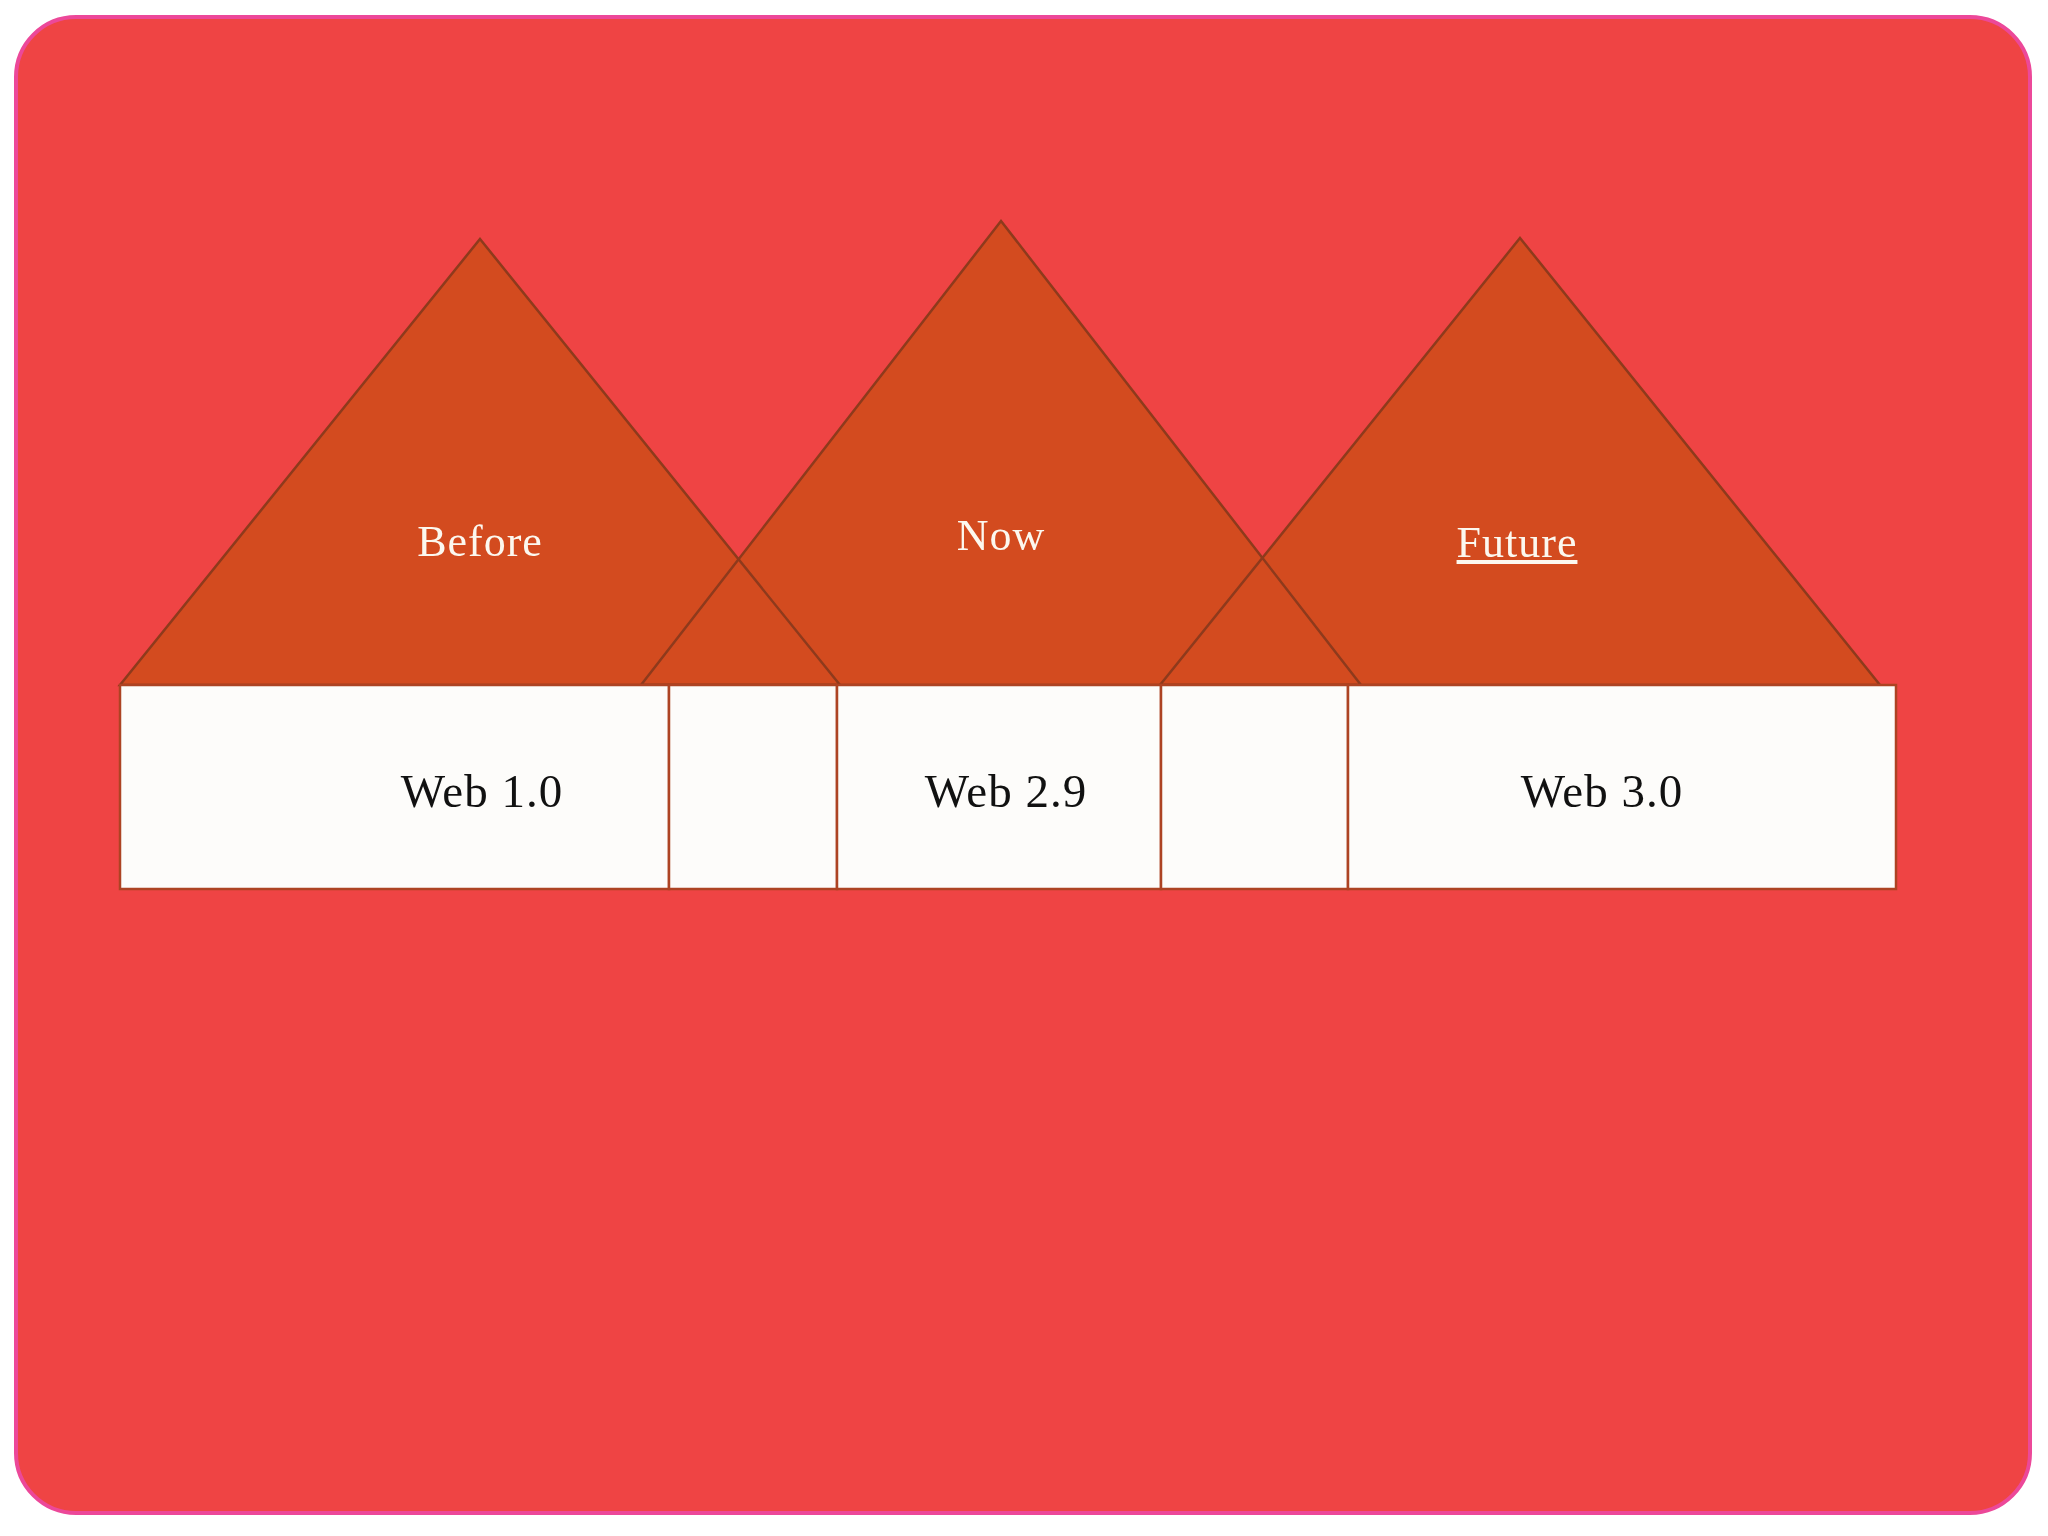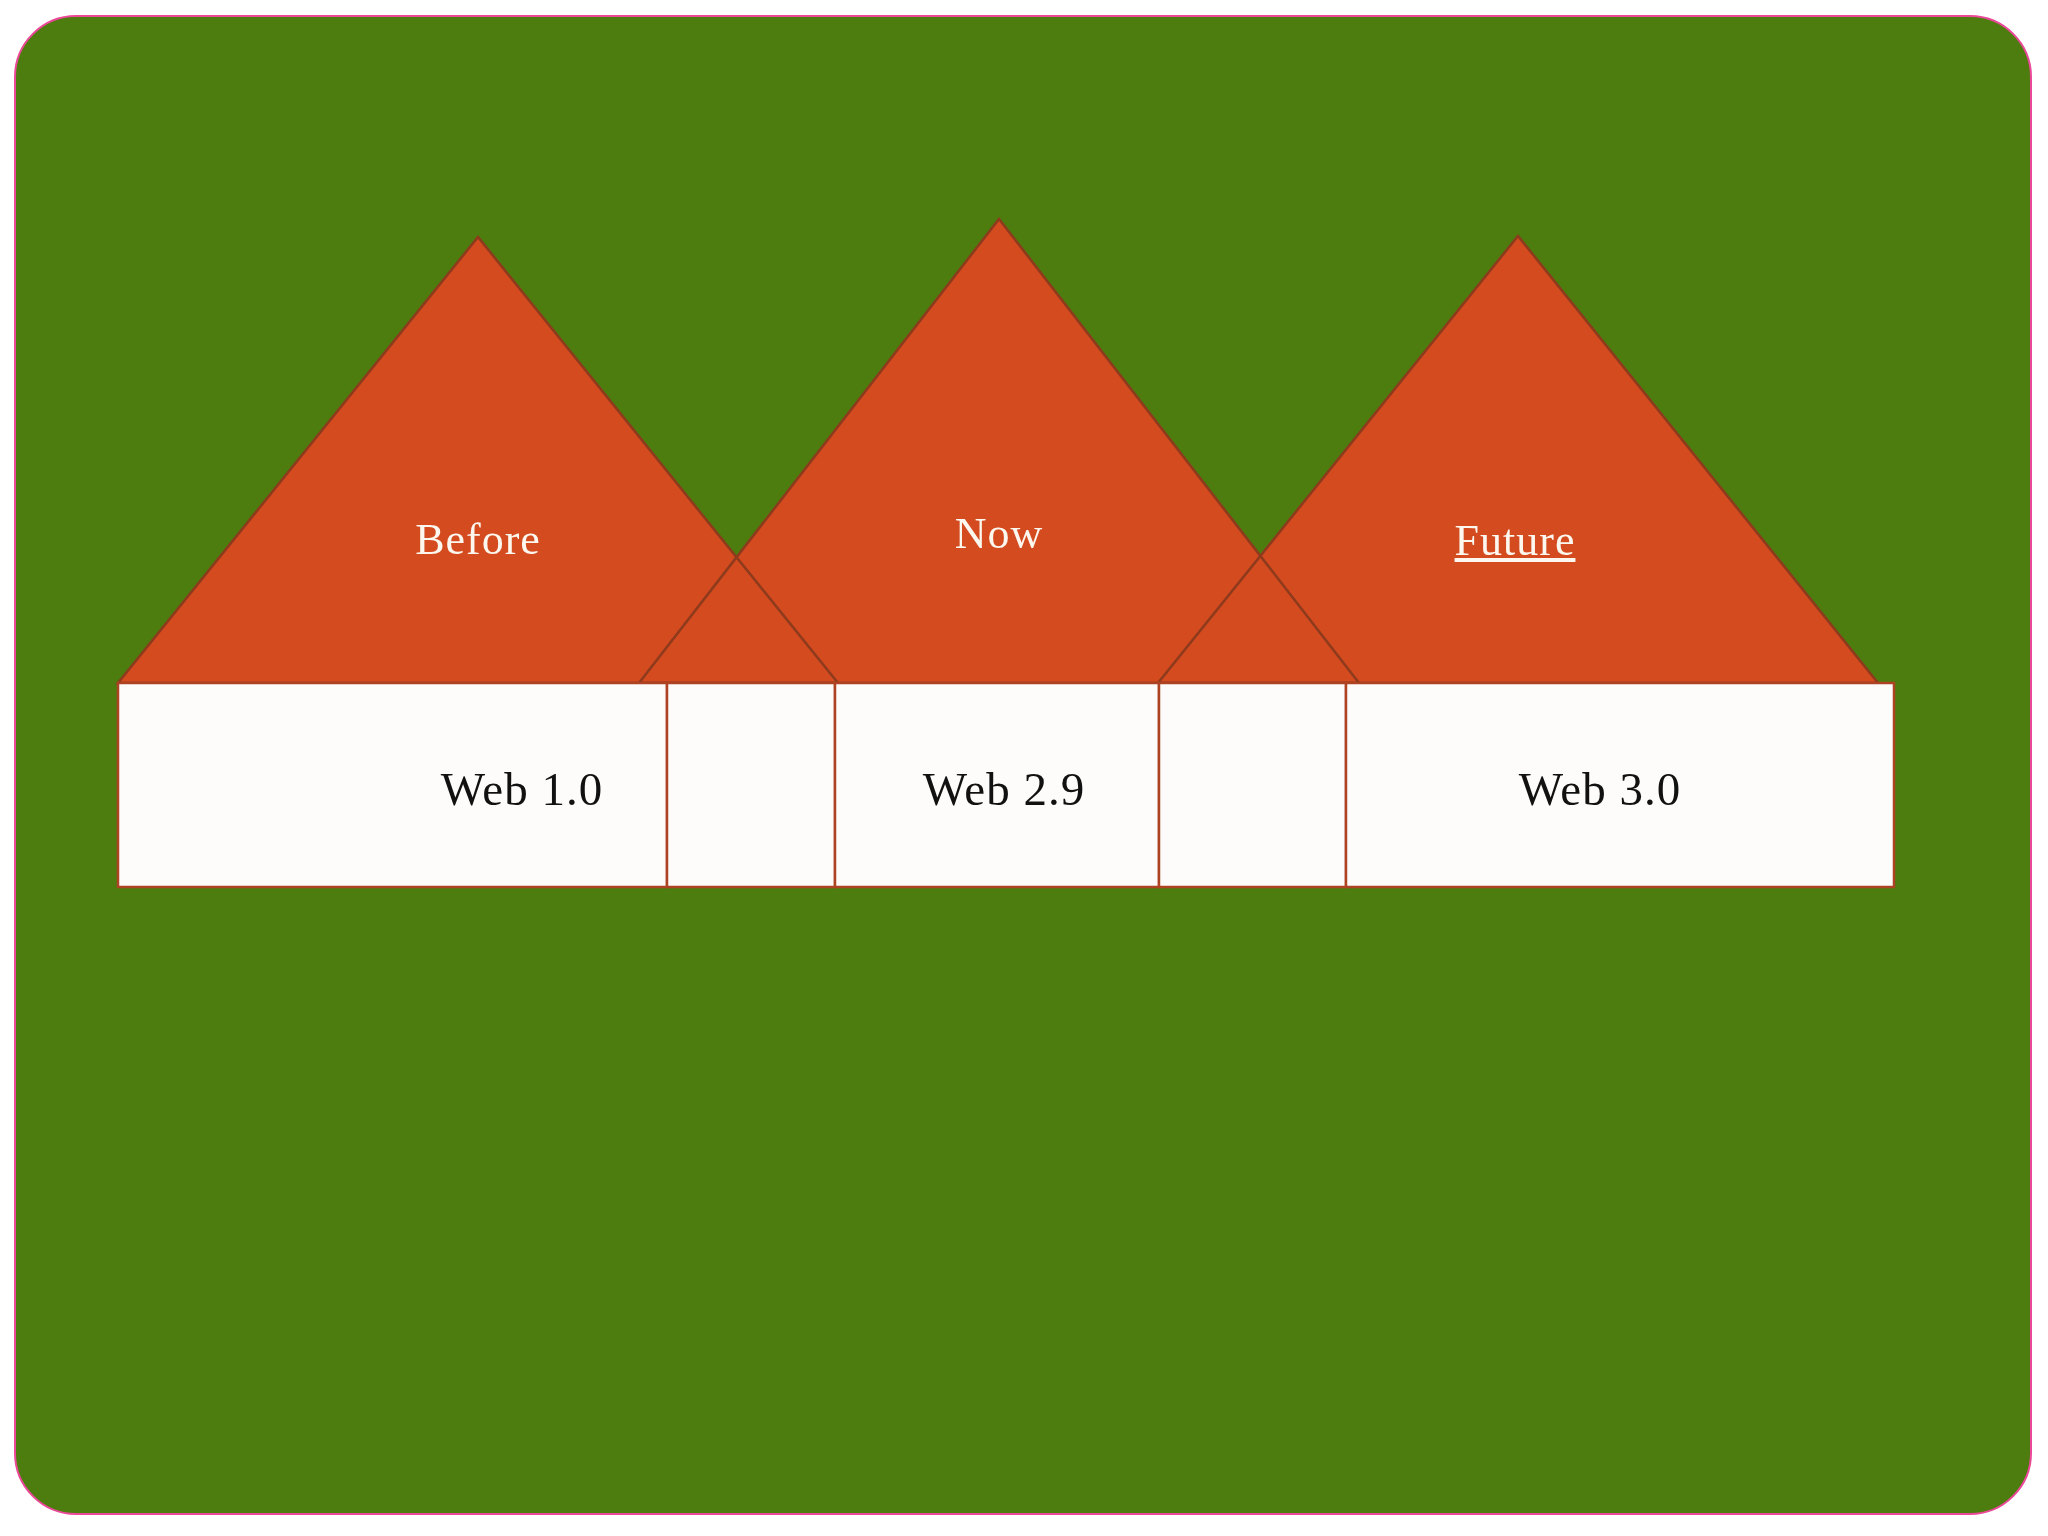--- a/index.html
+++ b/index.html
@@ -14,22 +14,22 @@
     height: 1536px;
     background: #ffffff;
     overflow: hidden;
   }
   .slide {
     position: absolute;
     left: 14px;
     top: 15px;
     width: 2018px;
     height: 1500px;
-    background: #4d7c0f;
-    border: 2px solid #ec4899;
+    background: #ef4444;
+    border: 4px solid #ec4899;
     border-radius: 62px;
     box-sizing: border-box;
   }
   .diagram-svg {
     position: absolute;
     left: 0;
     top: 0;
     width: 2048px;
     height: 1536px;
   }
@@ -48,21 +48,21 @@
     color: #fcf8ef;
   }
   .web-label {
     font-size: 47px;
     color: #111111;
   }
   
   #lbl-before { left: 462px;  top: 523px; }
   #lbl-now    { left: 983px;  top: 517px; text-align: center; }
   #lbl-future { left: 1499px; top: 524px; text-decoration: underline; }
-  #lbl-web1   { left: 464px;  top: 772px; margin-left: 42px; }
+  #lbl-web1   { left: 464px;  top: 772px; }
   #lbl-web2   { left: 988px;  top: 772px; }
   #lbl-web3   { left: 1584px; top: 772px; }
 </style>
 </head>
 <body>
 
 <div class="canvas">
   <div class="slide">
 
     <svg class="diagram-svg" viewBox="0 0 2048 1536" xmlns="http://www.w3.org/2000/svg">

